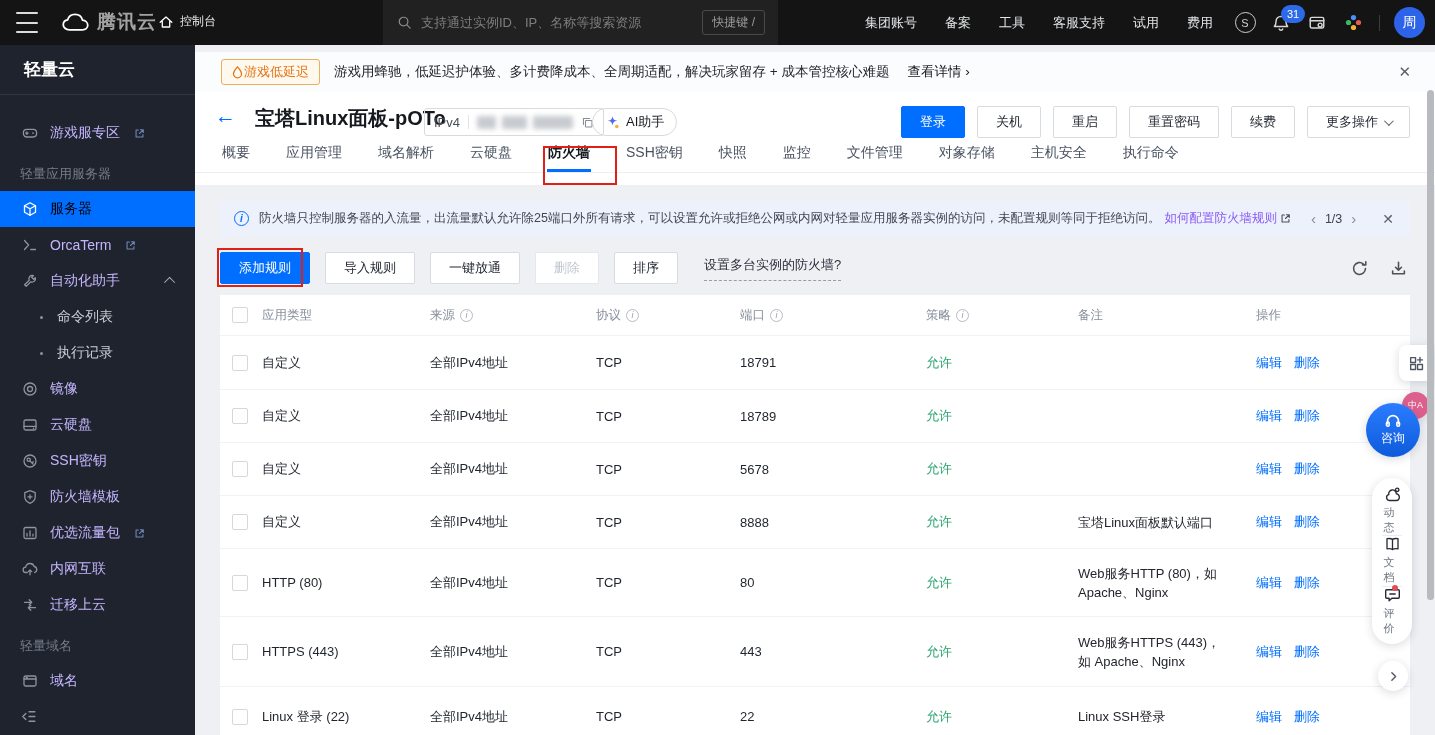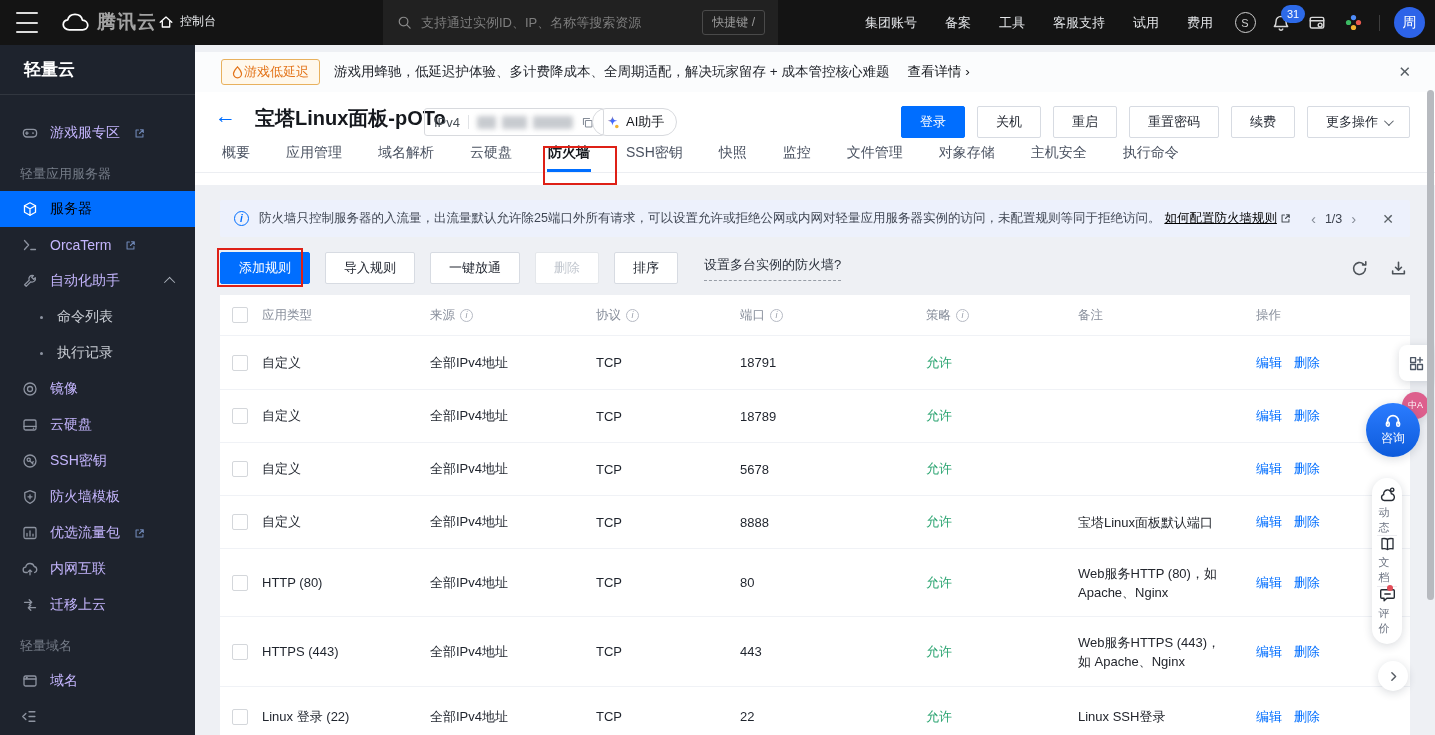--- a/index.html
+++ b/index.html
@@ -71,21 +71,21 @@
 
   .tabs { position:absolute; left:0; bottom:12px; height:37px; width:100%; display:flex; align-items:stretch; padding-left:26px; gap:34px; border-bottom:1px solid #eceef2; }
   .tab { font-size:14px; color:#4a5261; display:flex; align-items:center; cursor:pointer; border-bottom:3px solid transparent; padding:0 1px; }
   .tab.active { color:#15181d; font-weight:bold; border-bottom-color:#006eff; }
 
   
   .notice { position:absolute; left:220px; top:200px; width:1190px; height:37px; background:#edf1fc; border-radius:2px; display:flex; align-items:center; font-size:12.5px; color:#404754; z-index:5; }
   .n-info { margin-left:14px; width:15px; height:15px; border:1.4px solid #006eff; border-radius:50%; color:#006eff; font-size:10px; display:flex; align-items:center; justify-content:center; flex:0 0 auto; font-style:italic; font-weight:bold; }
   .n-info::after { content:"i"; }
   .n-text { margin-left:10px; white-space:nowrap; }
-  .n-link { margin-left:4px; color:#000000; text-decoration:underline; cursor:pointer; white-space:nowrap; }
+  .n-link { margin-left:4px; color:#8b5cf6; cursor:pointer; white-space:nowrap; }
   .n-ext { color:#4a5158; margin-left:3px; }
   .n-pager { margin-left:auto; display:flex; align-items:center; gap:9px; color:#858c97; font-size:13px; }
   .n-pnum { color:#3c424d; font-size:12.5px; }
   .n-close { margin:0 16px 0 26px; color:#596066; font-size:14px; cursor:pointer; }
 
   
   .toolbar { position:absolute; left:220px; top:252px; width:1190px; height:32px; display:flex; align-items:center; gap:15px; z-index:5; }
   .tb-multilink { margin-left:11px; font-size:13px; color:#2a303b; border-bottom:1px dashed #979da6; padding-bottom:6px; cursor:pointer; }
   .tb-tools { margin-left:auto; display:flex; gap:22px; color:#4c5258; margin-right:3px; }
   .tb-tools span { cursor:pointer; }
@@ -110,21 +110,21 @@
   .anno-tab { left:543px; top:146px; width:74px; height:39px; }
   .anno-add { left:217px; top:248px; width:86px; height:39px; }
 
   
   .fl { position:absolute; z-index:50; }
   .shadow { box-shadow:0 2px 10px rgba(20,30,50,.16); }
   .fw-widget { left:1399px; top:345px; width:34px; height:36px; background:#fff; border-radius:8px 0 0 8px; display:flex; align-items:center; justify-content:center; color:#4b5563; cursor:pointer; }
   .fw-translate { left:1402px; top:392px; width:27px; height:27px; border-radius:50%; background:#dd5f8d; color:#fff; font-size:9px; display:flex; align-items:center; justify-content:center; z-index:49; cursor:pointer; }
   .fw-consult { left:1366px; top:403px; width:54px; height:54px; border-radius:50%; background:linear-gradient(180deg,#2b7cff,#0d5bdb); color:#fff; display:flex; flex-direction:column; align-items:center; justify-content:center; gap:1px; cursor:pointer; }
   .fw-consult .lbl { font-size:12px; }
-  .fw-pill { left:1372px; top:478px; width:30px; height:166px; background:#fff; border-radius:21px; display:flex; flex-direction:column; align-items:center; justify-content:space-evenly; padding:8px 14px; }
+  .fw-pill { left:1372px; top:478px; width:40px; height:166px; background:#fff; border-radius:21px; display:flex; flex-direction:column; align-items:center; justify-content:space-evenly; padding:8px 14px; }
   .fw-entry { display:flex; flex-direction:column; align-items:center; gap:3px; color:#262b33; cursor:pointer; position:relative; }
   .fw-entry .lbl { font-size:11px; color:#6b7280; }
   .fw-sep { width:20px; height:1px; background:#ececf0; }
   .reddot { position:absolute; right:3px; top:-2px; width:6px; height:6px; background:#e34d59; border-radius:50%; }
   .fw-next { left:1378px; top:661px; width:30px; height:30px; border-radius:50%; background:#fff; display:flex; align-items:center; justify-content:center; color:#555b63; cursor:pointer; }
   .scrollbar { position:absolute; left:1427px; top:90px; width:7px; height:510px; background:#b7babf; border-radius:3.5px; z-index:60; cursor:pointer; }
 </style>
 </head>
 <body>
 

